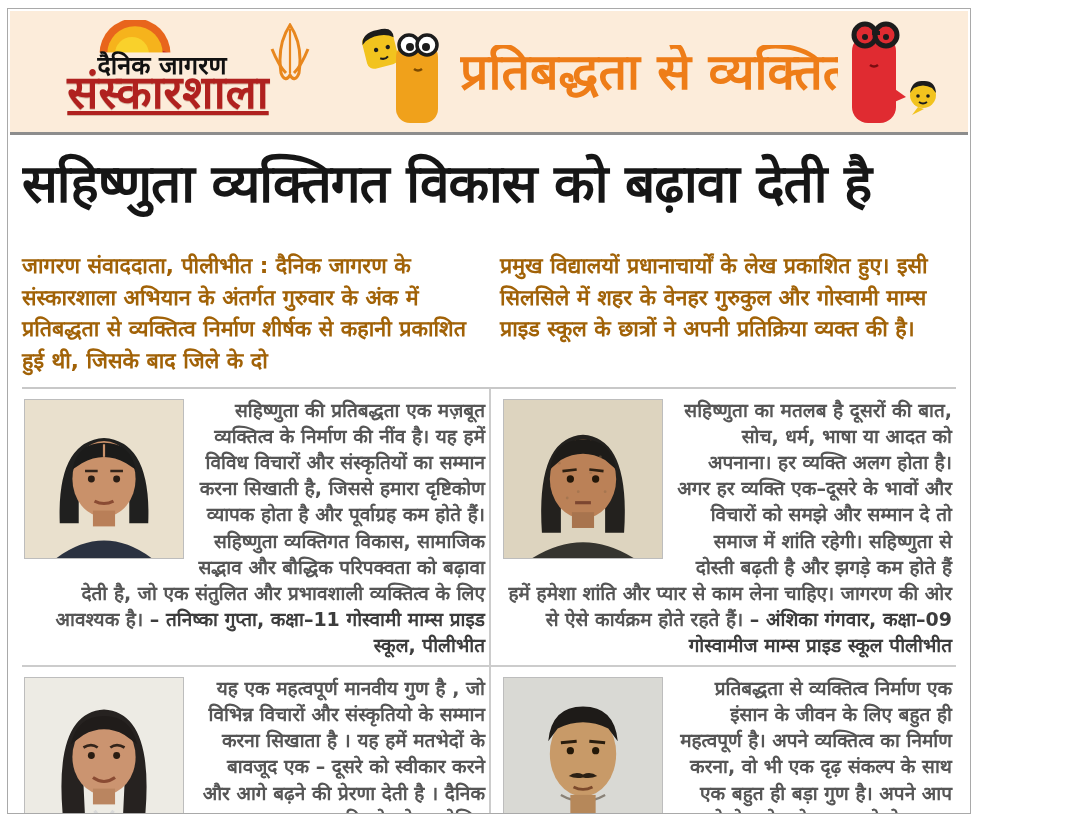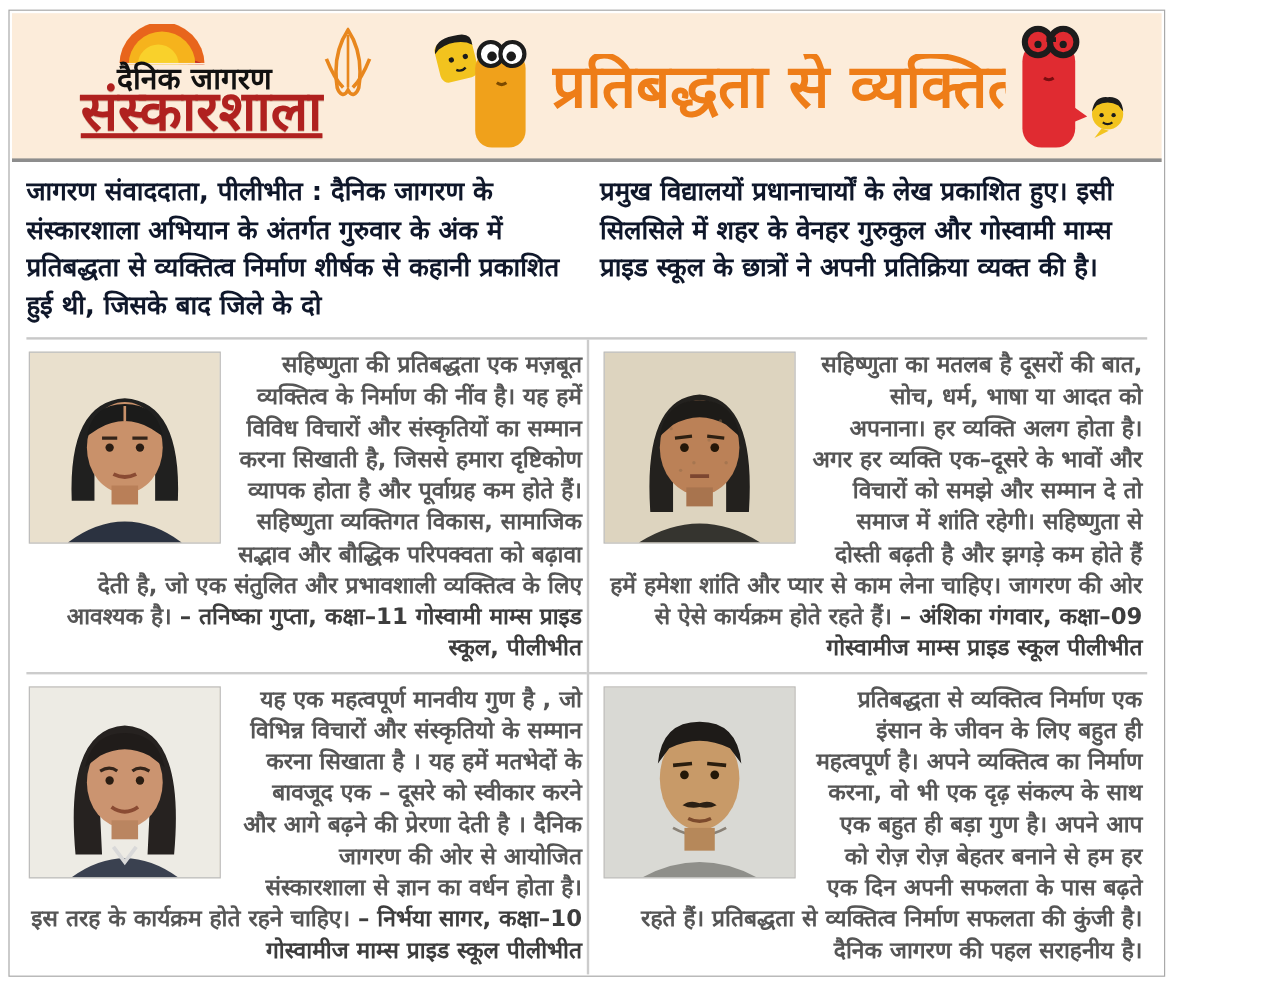--- a/index.html
+++ b/index.html
@@ -52,22 +52,22 @@
     margin:8px 14px 0 14px; color:#161616; font-weight:bold;
     font-size:53px; line-height:1.55; letter-spacing:-1px; white-space:nowrap; overflow:hidden;
   }
 
   
   .intro {
     display:flex; gap:22px; margin:10px 14px 0 14px;
     padding-bottom:10px; border-bottom:2px solid #c8c8c8;
   }
   .intro-col {
-    flex:1 1 50%; font-size:21.5px; font-weight:bold; color:#0f172a;
-    line-height:1.47; text-align:left;
+    flex:1 1 50%; font-size:21.5px; font-weight:bold; color:#a16207;
+    line-height:1.47; text-align:left;margin-top:15px;
   }
 
   
   .quotes { display:grid; grid-template-columns:1fr 1fr; margin:0 14px; }
   .qcell { padding:8px 4px 6px 2px; overflow:hidden; }
   .qcell.right { border-left:2px solid #cccccc; padding-left:12px; }
   .qcell.row2 { border-top:2px solid #cccccc; }
   .photo {
     float:left; width:160px; height:160px; margin:2px 12px 4px 0;
     border:1px solid #bdbdbd; background:#e7e2d6;
@@ -137,20 +137,21 @@
           <circle cx="17" cy="18" r="13" fill="#f2c31e"></circle>
           <path d="M4,16 Q6,3 17,4 Q29,3 30,16 L26,11 Q17,6 8,11 Z" fill="#1c1c1c"></path>
           <circle cx="12" cy="19" r="1.8" fill="#1c1c1c"></circle>
           <circle cx="22" cy="19" r="1.8" fill="#1c1c1c"></circle>
           <path d="M13,25 Q17,28 21,25" stroke="#1c1c1c" stroke-width="1.8" fill="none"></path>
           <path d="M12,30 L6,38 L18,32 Z" fill="#f2c31e"></path>
         </svg>
       </div>
     </div>
 
+    <h1 class="headline">सहिष्णुता व्यक्तिगत विकास को बढ़ावा देती है</h1>
 
     <div class="intro">
       <p class="intro-col">जागरण संवाददाता, पीलीभीत : दैनिक जागरण के संस्कारशाला अभियान के अंतर्गत गुरुवार के अंक में प्रतिबद्धता से व्यक्तित्व निर्माण शीर्षक से कहानी प्रकाशित हुई थी, जिसके बाद जिले के दो</p>
       <p class="intro-col">प्रमुख विद्यालयों प्रधानाचार्यों के लेख प्रकाशित हुए। इसी सिलसिले में शहर के वेनहर गुरुकुल और गोस्वामी माम्स प्राइड स्कूल के छात्रों ने अपनी प्रतिक्रिया व्यक्त की है।</p>
     </div>
 
     <div class="quotes">
 
       <div class="qcell">
         <div class="photo">

